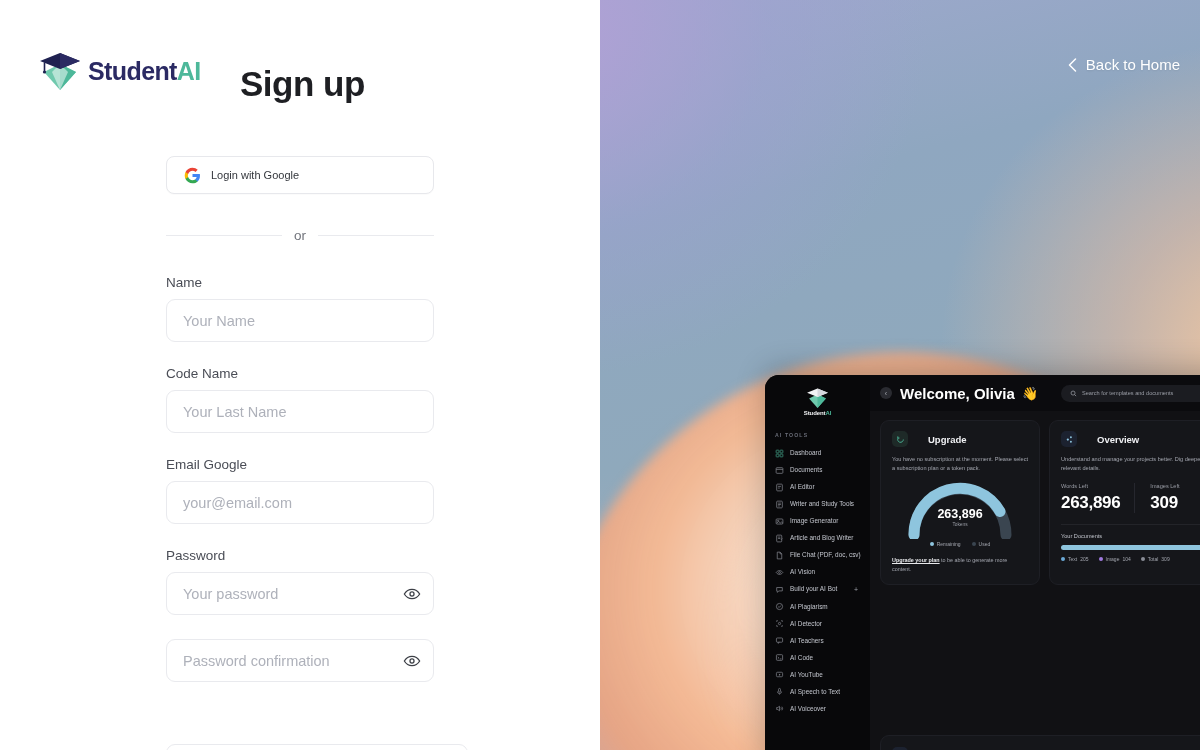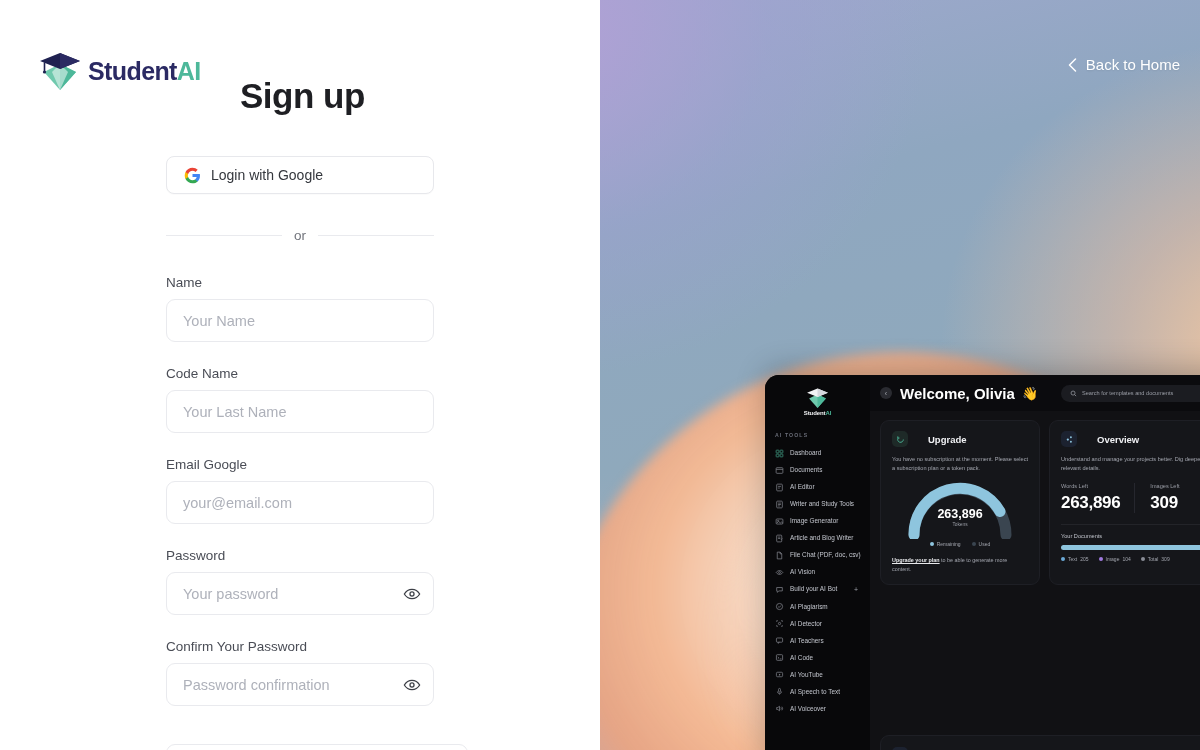--- a/index.html
+++ b/index.html
@@ -21,36 +21,36 @@
   .brand {
     position: absolute; left: 38px; top: 50px;
     display: flex; align-items: center; gap: 6px;
   }
   .brand-mark { width: 44px; height: 42px; position: relative; display:block; }
   .brand-text { font-size: 25px; font-weight: 700; letter-spacing: -0.6px; line-height: 1; }
   .brand-text .w1 { color: #2b2a63; }
   .brand-text .w2 { color: #4db89a; }
 
   .title {
-    position: absolute; left: 240px; top: 76px;
+    position: absolute; left: 240px; top: 64px;
     font-size: 35px; font-weight: 700; color: #1e1f23;
     letter-spacing: -0.5px;
   }
 
   .form { position: absolute; left: 166px; top: 156px; width: 268px; }
 
   .google-btn {
     width: 268px; height: 38px;
     border: 1px solid #e7e8ec; border-radius: 8px;
     background: #fff;
     display: flex; align-items: center; gap: 10px;
     padding: 0 17px; cursor: pointer;
     box-shadow: 0 1px 1px rgba(16,24,40,0.02);
   }
-  .google-btn .label { font-size: 14px; color: #34373d; font-weight: 500; }
+  .google-btn .label { font-size: 11px; color: #34373d; font-weight: 500; }
   .g-icon { width: 17px; height: 17px; flex: none; }
 
   .or-row {
     display: flex; align-items: center; gap: 12px;
     margin-top: 34px;
   }
   .or-row .line { height: 1px; background: #e9eaee; flex: 1 1 auto; }
   .or-row .or { font-size: 13.5px; color: #71747c; }
 
   .field { margin-top: 24px; }
@@ -294,21 +294,20 @@
             <button class="eye-btn">
               <svg width="18" height="18" viewBox="0 0 24 24" fill="none" stroke="#3c3f46" stroke-width="1.7">
                 <path d="M1.8 12S5.5 5.8 12 5.8 22.2 12 22.2 12 18.5 18.2 12 18.2 1.8 12 1.8 12z"></path>
                 <circle cx="12" cy="12" r="2.7"></circle>
               </svg>
             </button>
           </div>
         </div>
 
         <div class="field">
-          <label class="field-label">Confirm Your Password</label>
           <div class="input-wrap">
             <input class="text-input has-eye" type="text" placeholder="Password confirmation" style="">
             <button class="eye-btn">
               <svg width="18" height="18" viewBox="0 0 24 24" fill="none" stroke="#3c3f46" stroke-width="1.7">
                 <path d="M1.8 12S5.5 5.8 12 5.8 22.2 12 22.2 12 18.5 18.2 12 18.2 1.8 12 1.8 12z"></path>
                 <circle cx="12" cy="12" r="2.7"></circle>
               </svg>
             </button>
           </div>
         </div>

